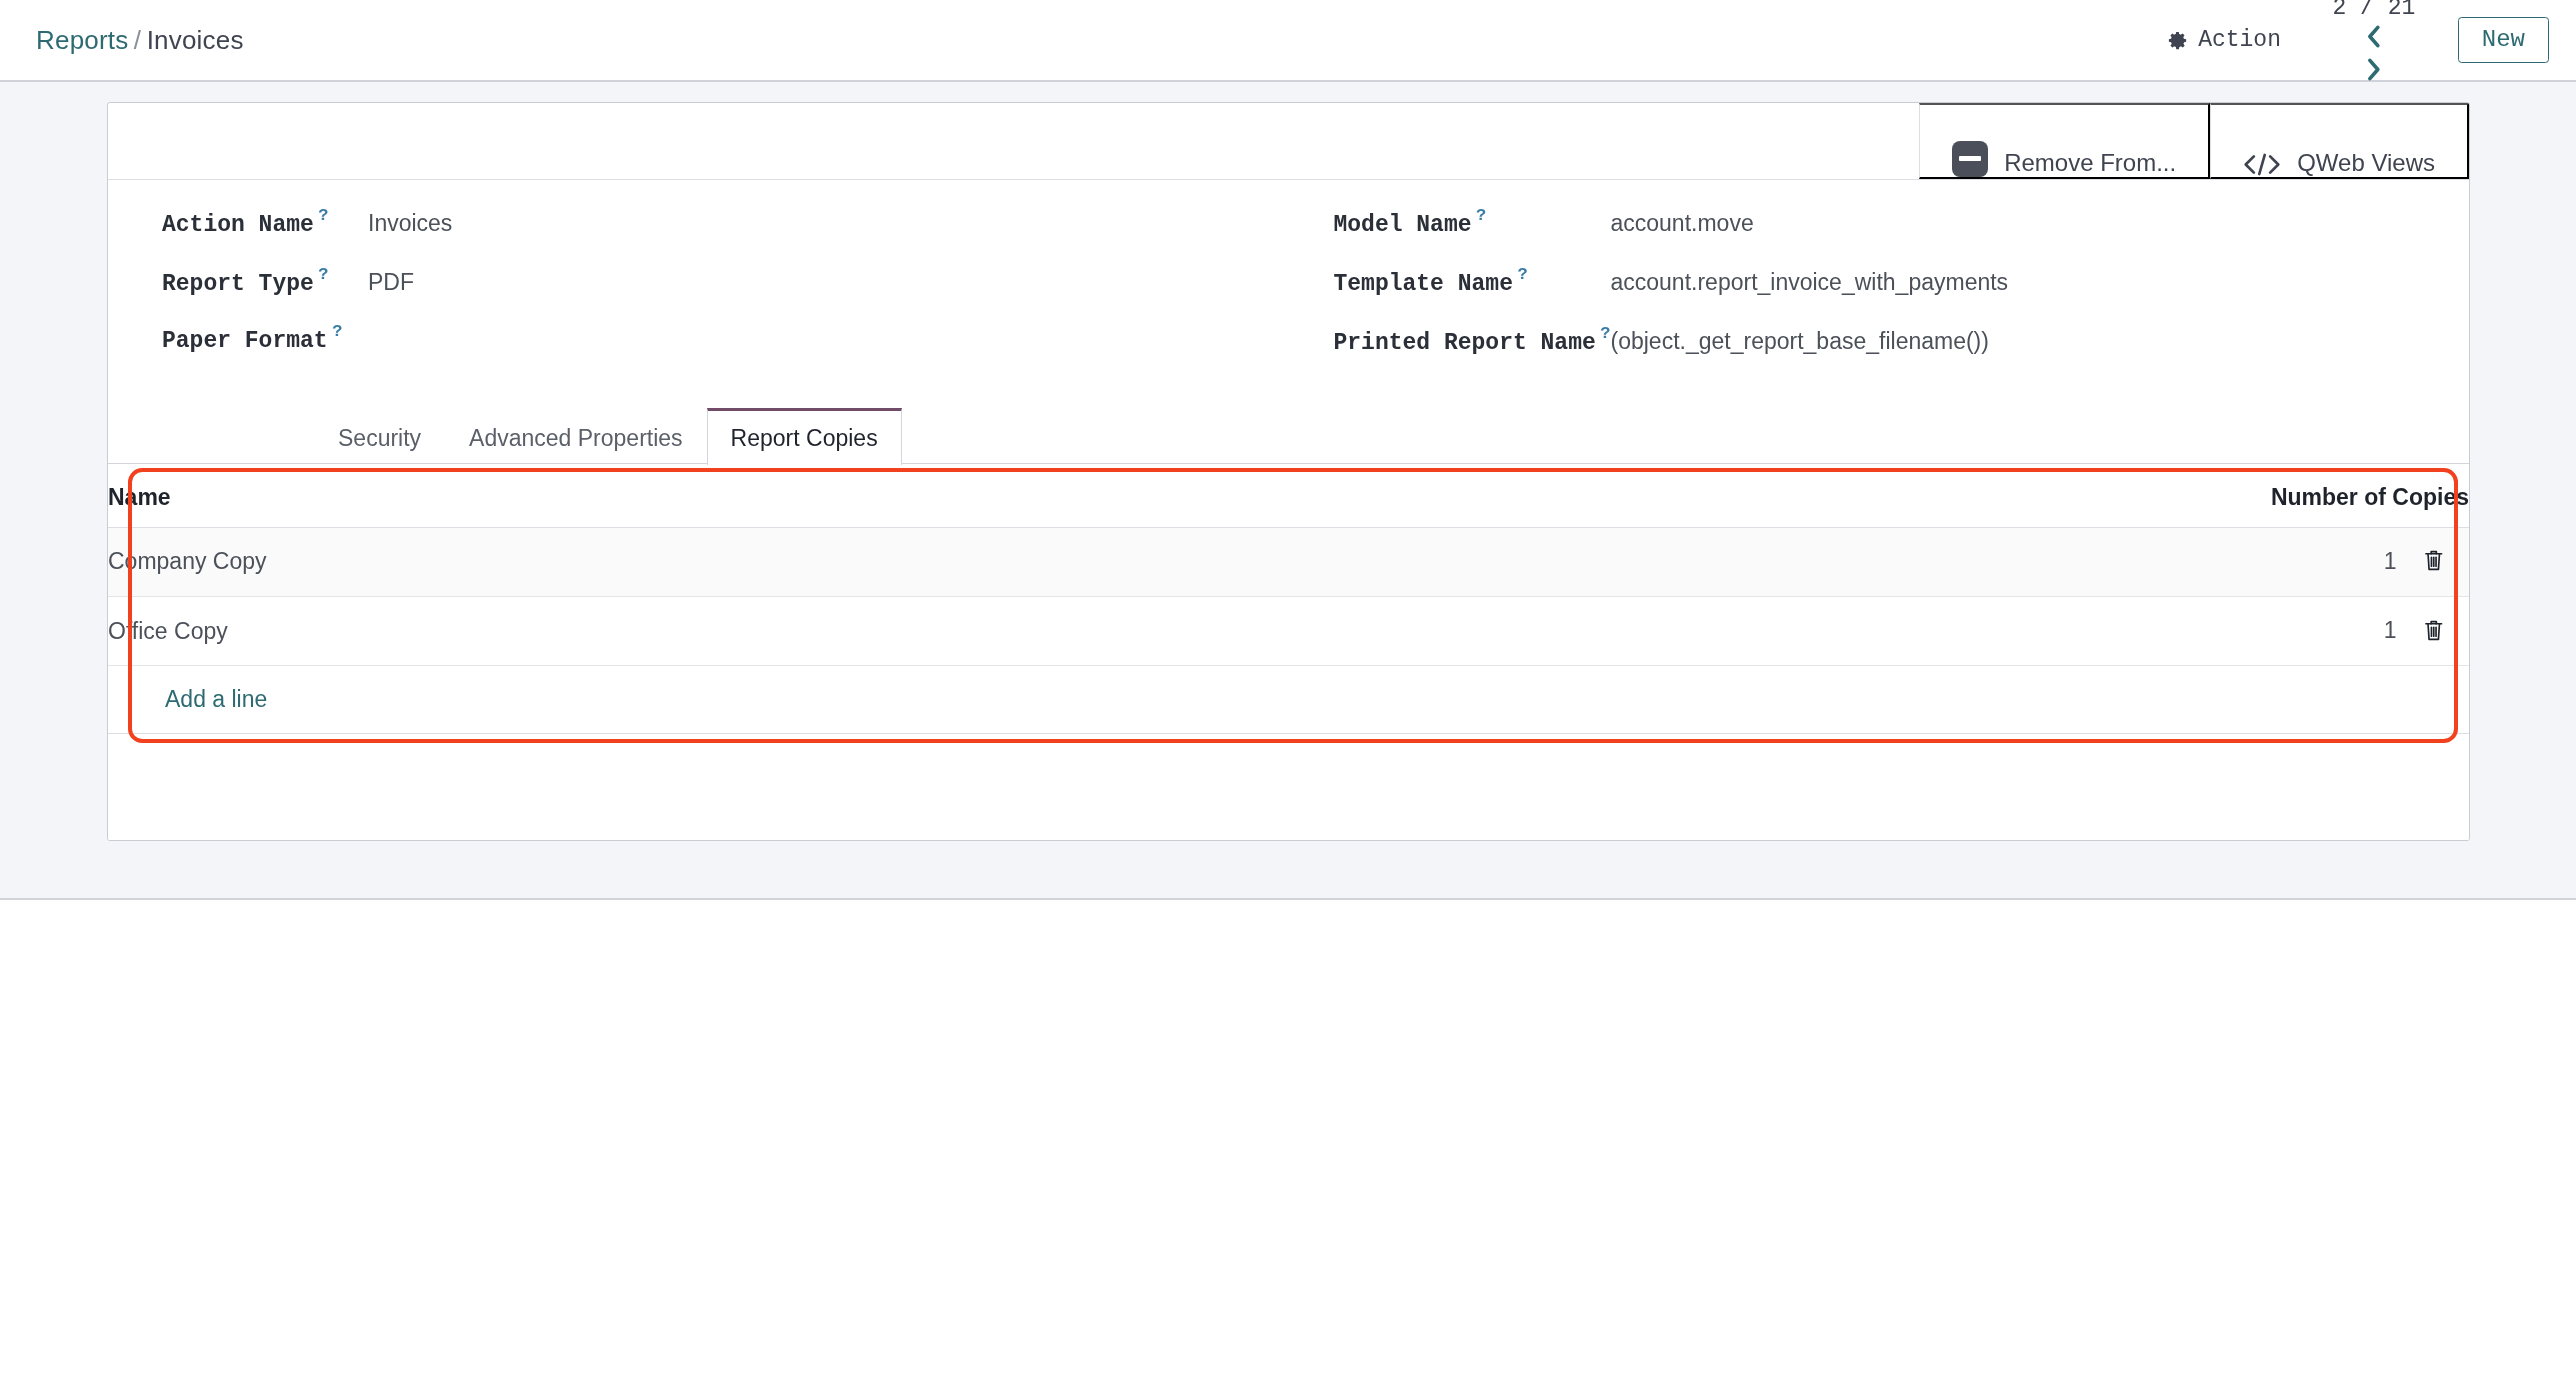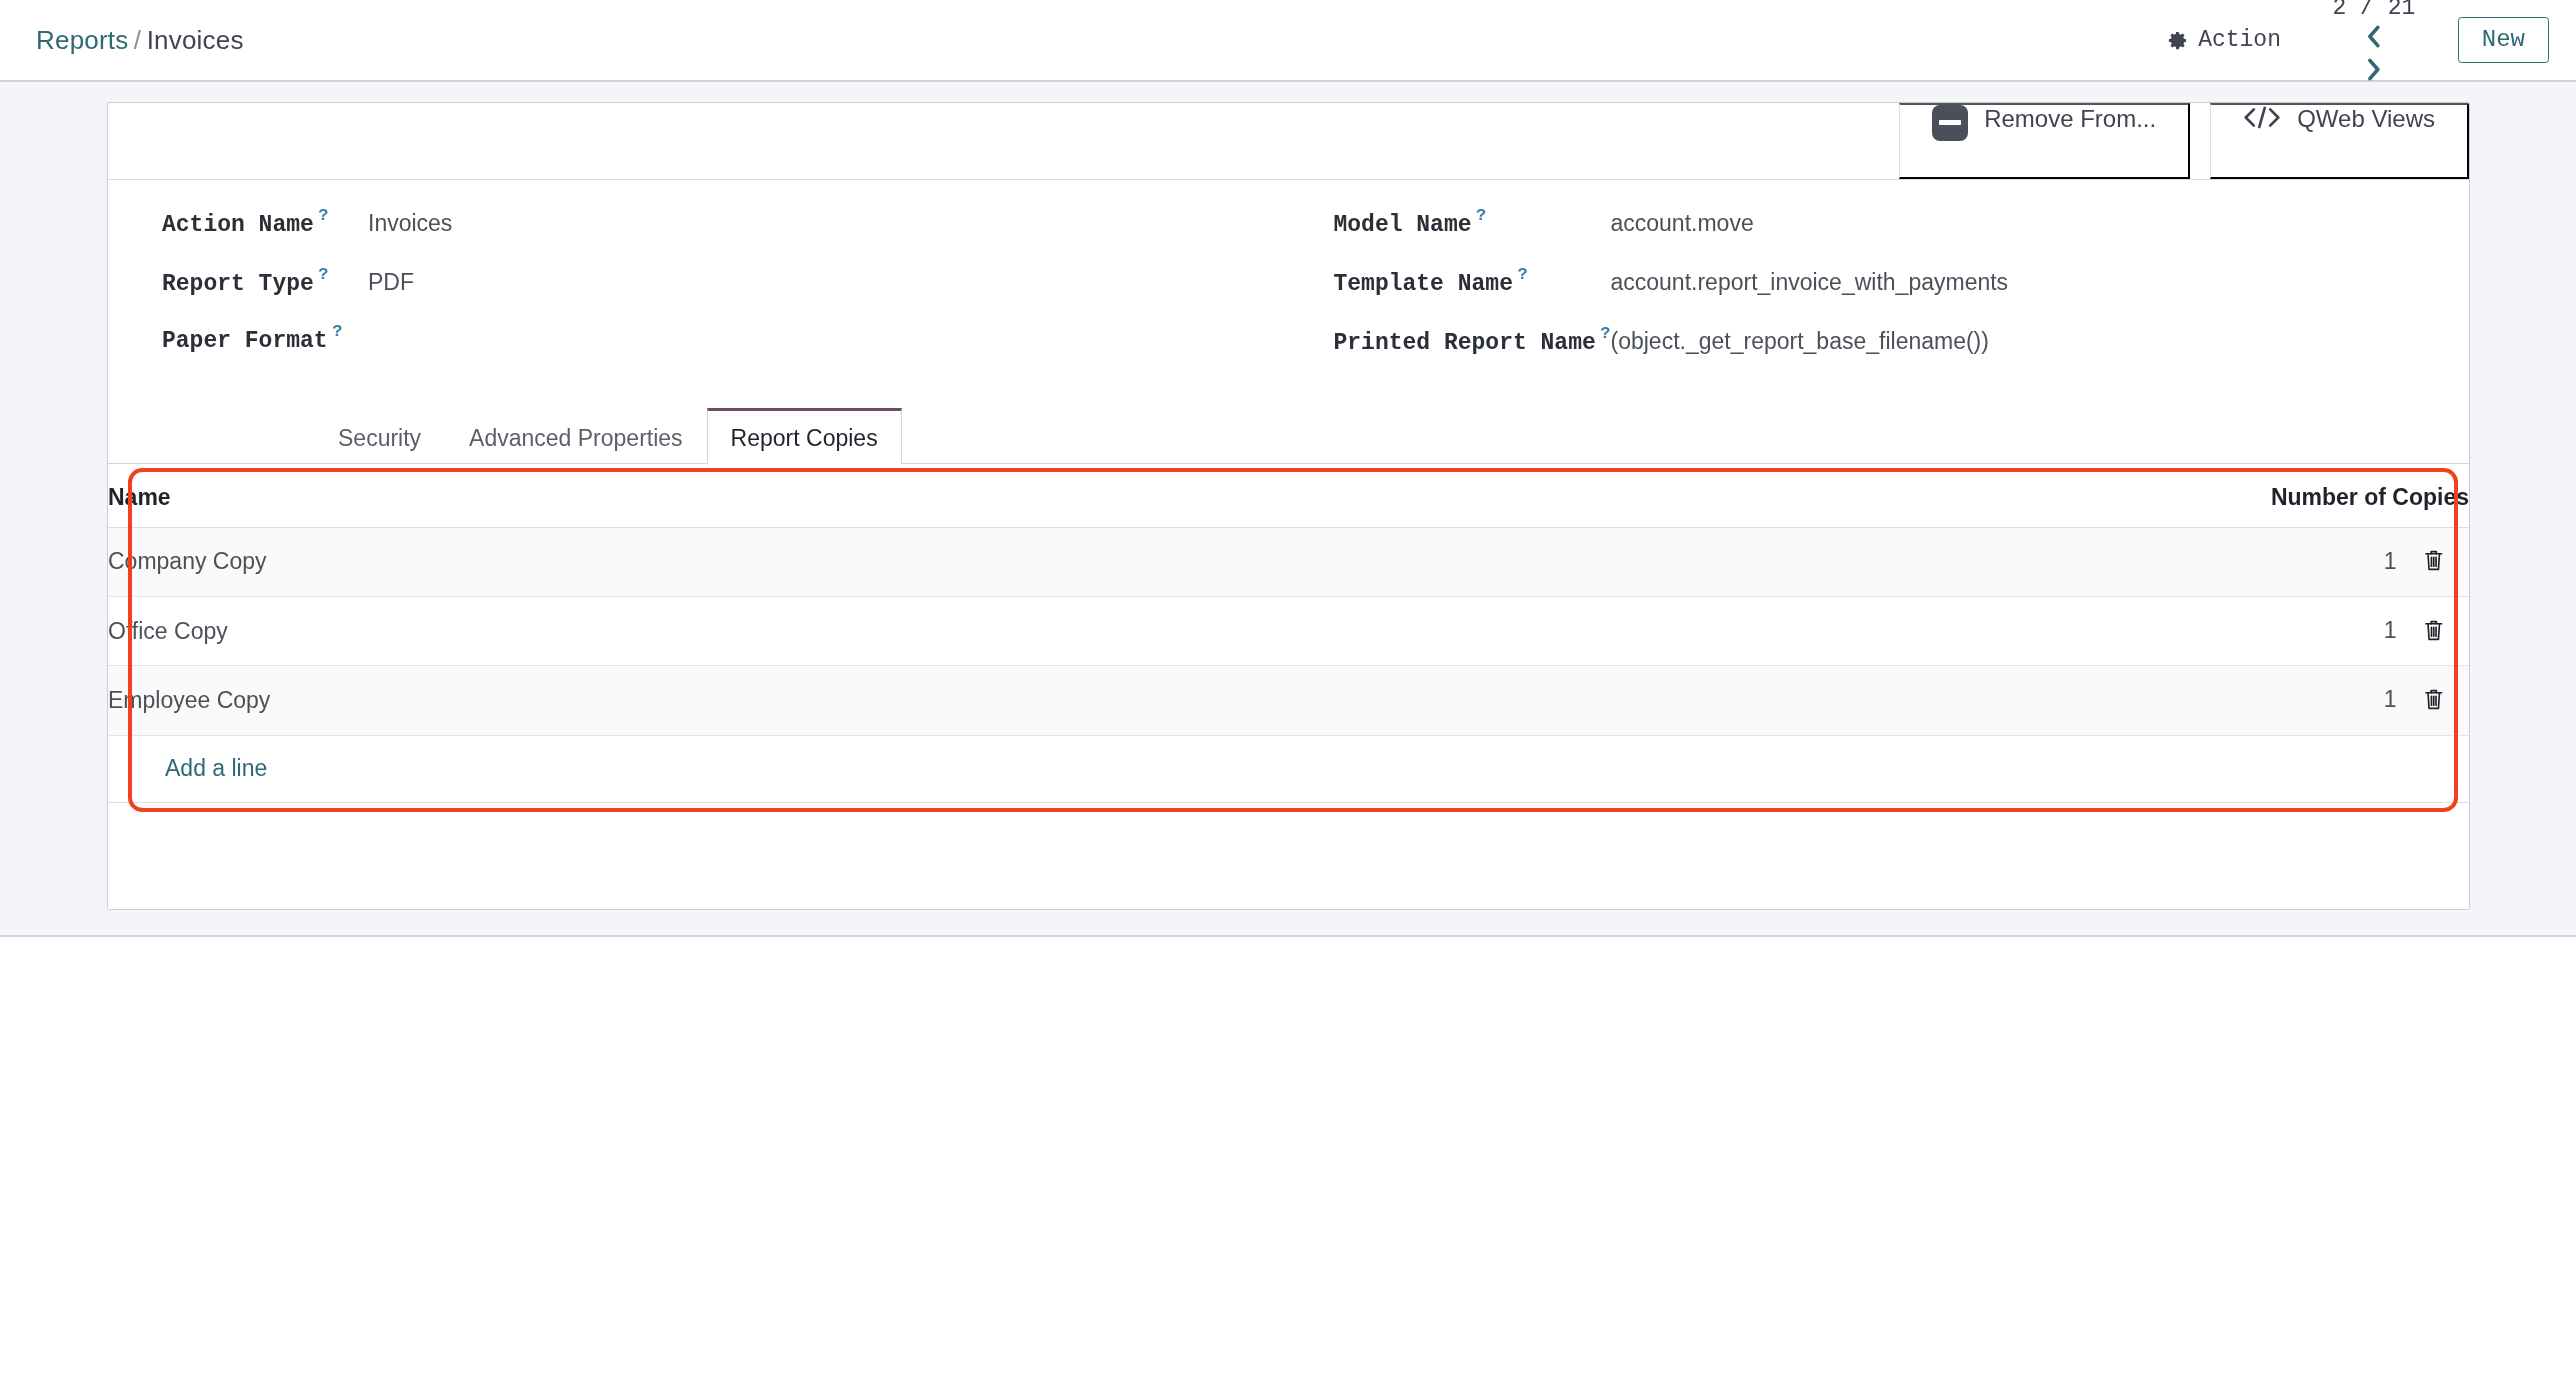--- a/index.html
+++ b/index.html
@@ -90,30 +90,29 @@
   }
 
   
   .btn-bar {
     display: flex;
     justify-content: flex-end;
     border-bottom: 1.8px solid #dcdee3;
     height: 77px;
   }
   .stat-btn {
-    display: flex; align-items: flex-start; gap: 16px;
+    display: flex; align-items: flex-end; gap: 16px;
     padding: 0 32px;
     border-left: 1.8px solid #dcdee3;
     cursor: pointer;
     background: none;
     font-family: inherit;
     font-size: 24px;
     color: #3f4450;
     white-space: nowrap;
-    margin-left: 20px;
   }
   .minus-icon {
     width: 36px; height: 36px;
     background: #4a4f5a;
     border-radius: 8px;
     position: relative;
     flex: none;
   }
   .minus-icon::after {
     content: "";
@@ -413,38 +412,20 @@
                         <path d="M7.5 5.5V3.5h5v2"></path>
                         <path d="M4.5 5.5l1 15h9l1-15"></path>
                         <line x1="7.8" y1="9" x2="7.8" y2="17.5"></line>
                         <line x1="10" y1="9" x2="10" y2="17.5"></line>
                         <line x1="12.2" y1="9" x2="12.2" y2="17.5"></line>
                       </svg>
                     </span>
                   </button>
                 </td>
               </tr>
-              <tr>
-                <td class="c-name">Employee Copy</td>
-                <td class="c-copies">
-                  <span>1</span>
-                  <button class="trash-btn">
-                    <span>
-                      <svg class="trash" viewBox="0 0 20 24" fill="none" stroke="#1f232b" stroke-width="1.6" stroke-linecap="round" stroke-linejoin="round" aria-hidden="true">
-                        <path d="M2.5 5.5h15"></path>
-                        <path d="M7.5 5.5V3.5h5v2"></path>
-                        <path d="M4.5 5.5l1 15h9l1-15"></path>
-                        <line x1="7.8" y1="9" x2="7.8" y2="17.5"></line>
-                        <line x1="10" y1="9" x2="10" y2="17.5"></line>
-                        <line x1="12.2" y1="9" x2="12.2" y2="17.5"></line>
-                      </svg>
-                    </span>
-                  </button>
-                </td>
-              </tr>
               <tr class="add-line-row">
                 <td colspan="2">
                   <button class="add-line">Add a line</button>
                 </td>
               </tr>
             </tbody>
           </table>
         </div>
 
         <div class="tab-filler"></div>

